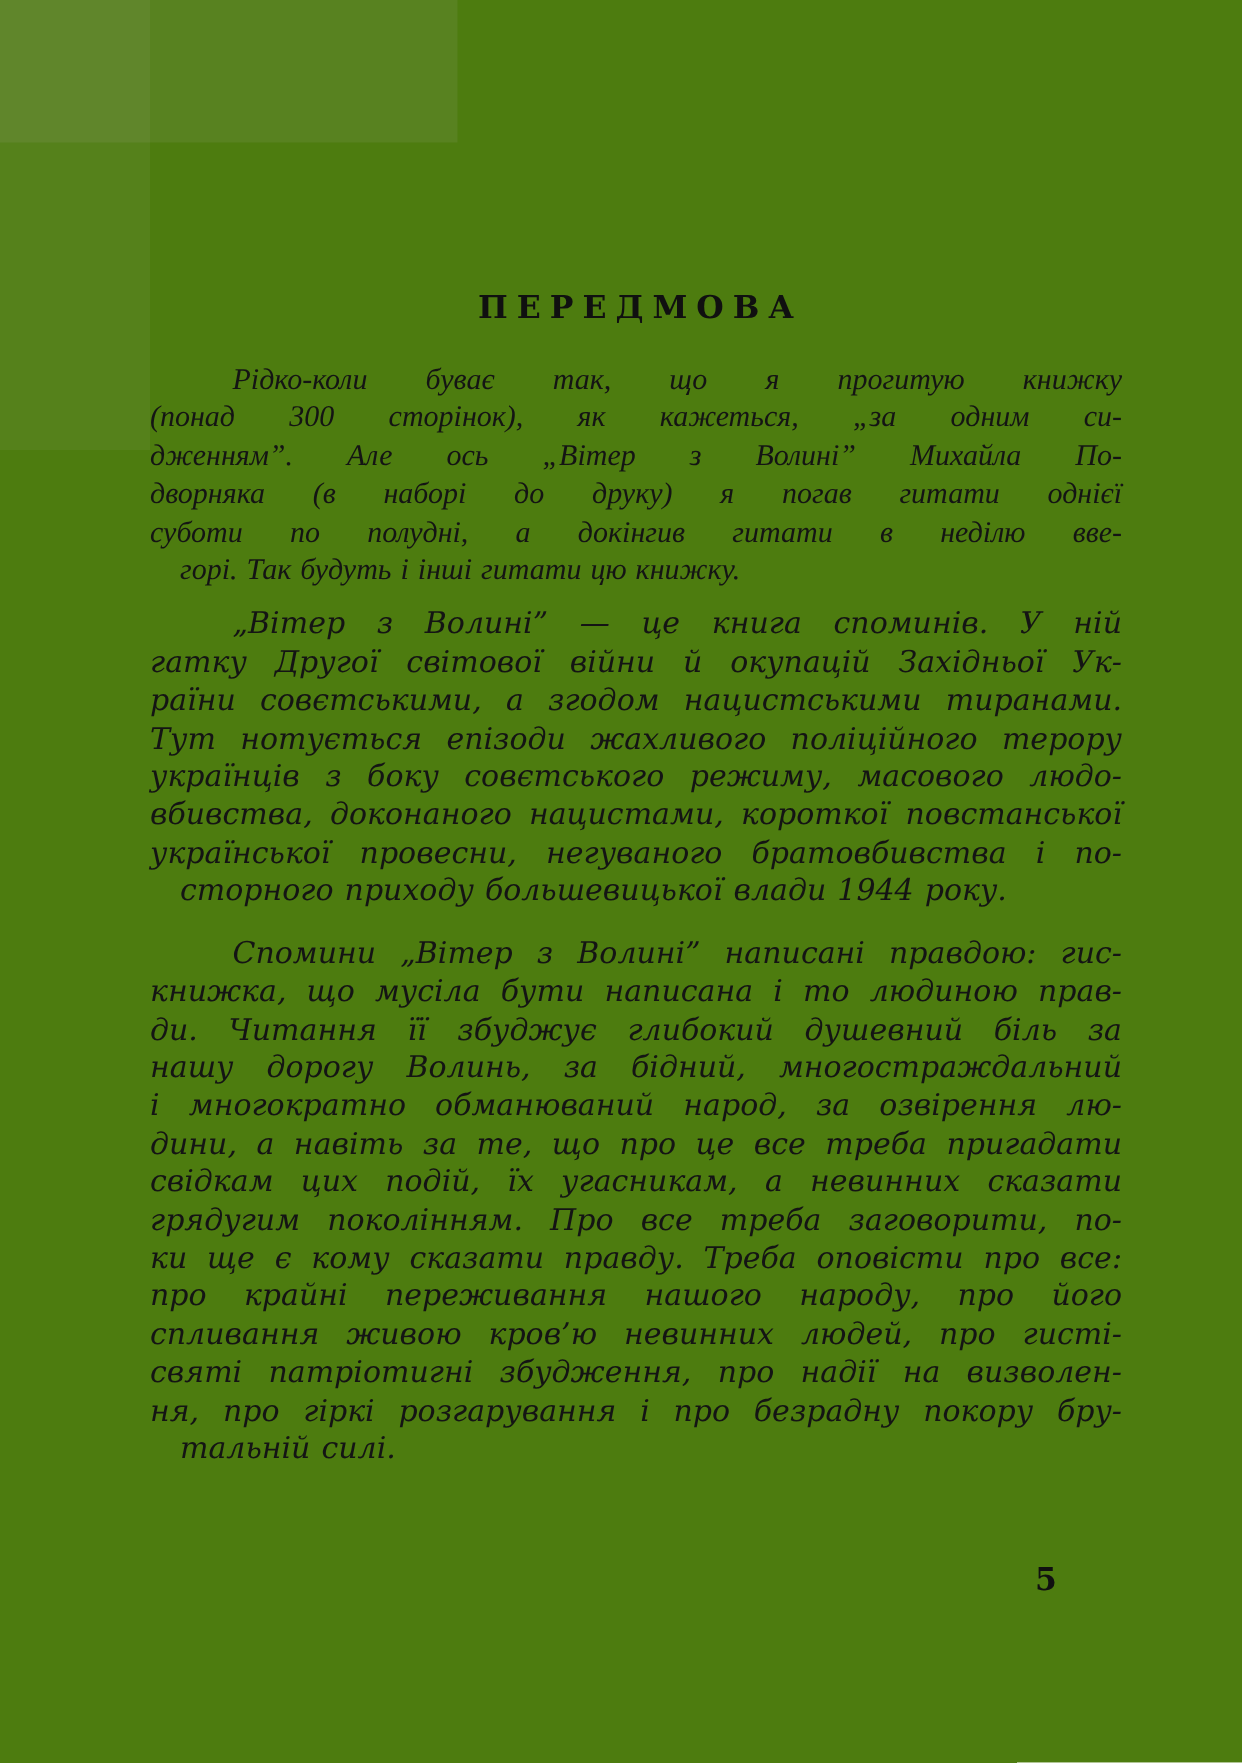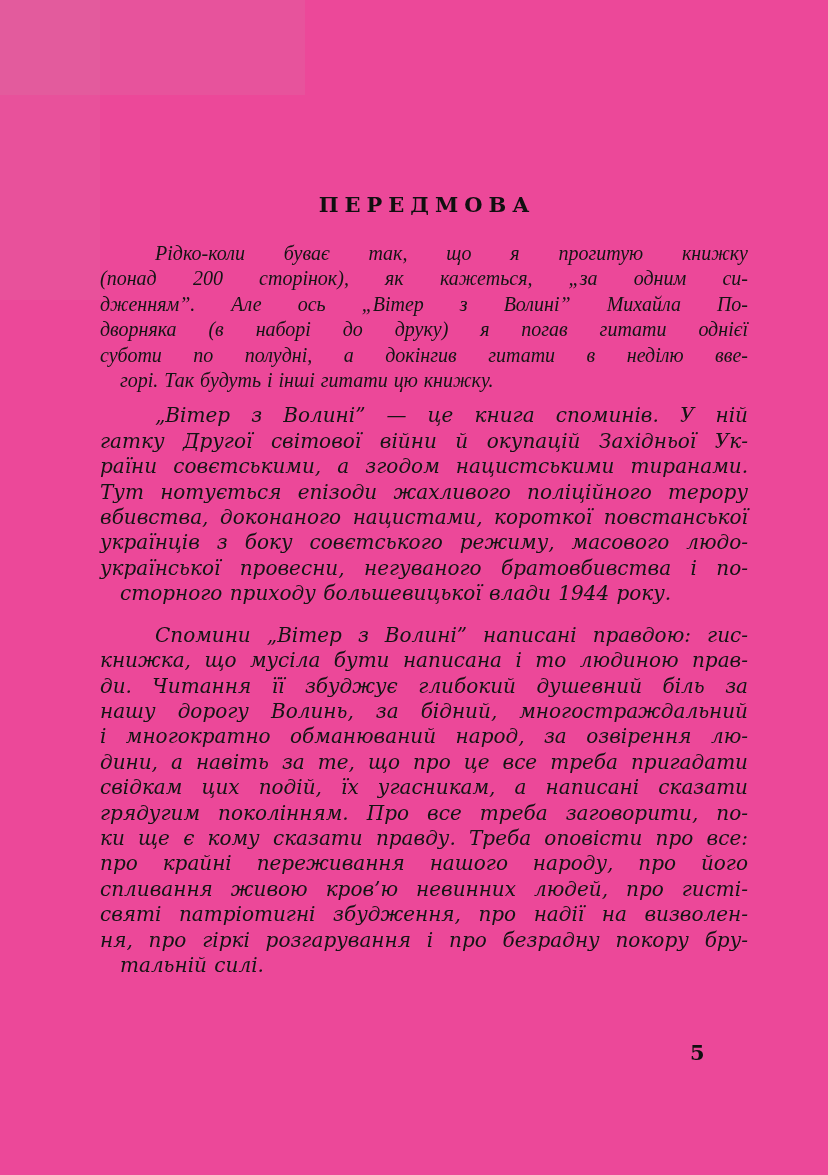--- a/index.html
+++ b/index.html
@@ -4,21 +4,21 @@
 <style>
   html, body {
     margin: 0;
     padding: 0;
     background: #ffffff;
   }
   .page {
     position: relative;
     width: 828px;
     height: 1175px;
-    background: #ec4899;
+    background: #4d7c0f;
     overflow: hidden;
     font-family: "DejaVu Serif", serif;
     color: #141414;
   }
   
   .shade-top {
     position: absolute;
     left: 0; top: 0;
     width: 305px; height: 95px;
     background: rgba(190, 190, 184, 0.10);
@@ -82,46 +82,46 @@
 
 <div class="page">
   <div class="shade-top"></div>
   <div class="shade-left"></div>
 
   <div class="text-block">
     <h1 class="title">ПЕРЕДМОВА</h1>
 
     <div class="para para-1">
       <div class="line first">Рідко-коли буває так, що я прогитую книжку</div>
-      <div class="line">(понад 200 сторінок), як кажеться, „за одним си-</div>
+      <div class="line">(понад 300 сторінок), як кажеться, „за одним си-</div>
       <div class="line">дженням”. Але ось „Вітер з Волині” Михайла По-</div>
       <div class="line">дворняка (в наборі до друку) я погав гитати однієї</div>
       <div class="line">суботи по полудні, а докінгив гитати в неділю вве-</div>
       <div class="line last">горі. Так будуть і інші гитати цю книжку.</div>
     </div>
 
     <div class="para para-2">
       <div class="line first">„Вітер з Волині” — це книга споминів. У ній</div>
       <div class="line">гатку Другої світової війни й окупацій Західньої Ук-</div>
       <div class="line">раїни совєтськими, а згодом нацистськими тиранами.</div>
       <div class="line">Тут нотується епізоди жахливого поліційного терору</div>
+      <div class="line">українців з боку совєтського режиму, масового людо-</div>
       <div class="line">вбивства, доконаного нацистами, короткої повстанської</div>
-      <div class="line">українців з боку совєтського режиму, масового людо-</div>
       <div class="line">української провесни, негуваного братовбивства і по-</div>
       <div class="line last">сторного приходу большевицької влади 1944 року.</div>
     </div>
 
     <div class="para para-3">
       <div class="line first">Спомини „Вітер з Волині” написані правдою: гис-</div>
       <div class="line">книжка, що мусіла бути написана і то людиною прав-</div>
       <div class="line">ди. Читання її збуджує глибокий душевний біль за</div>
       <div class="line">нашу дорогу Волинь, за бідний, многостраждальний</div>
       <div class="line">і многократно обманюваний народ, за озвірення лю-</div>
       <div class="line">дини, а навіть за те, що про це все треба пригадати</div>
-      <div class="line">свідкам цих подій, їх угасникам, а написані сказати</div>
+      <div class="line">свідкам цих подій, їх угасникам, а невинних сказати</div>
       <div class="line">грядугим поколінням. Про все треба заговорити, по-</div>
       <div class="line">ки ще є кому сказати правду. Треба оповісти про все:</div>
       <div class="line">про крайні переживання нашого народу, про його</div>
       <div class="line">спливання живою кров’ю невинних людей, про гисті-</div>
       <div class="line">святі патріотигні збудження, про надії на визволен-</div>
       <div class="line">ня, про гіркі розгарування і про безрадну покору бру-</div>
       <div class="line last">тальній силі.</div>
     </div>
   </div>
 

